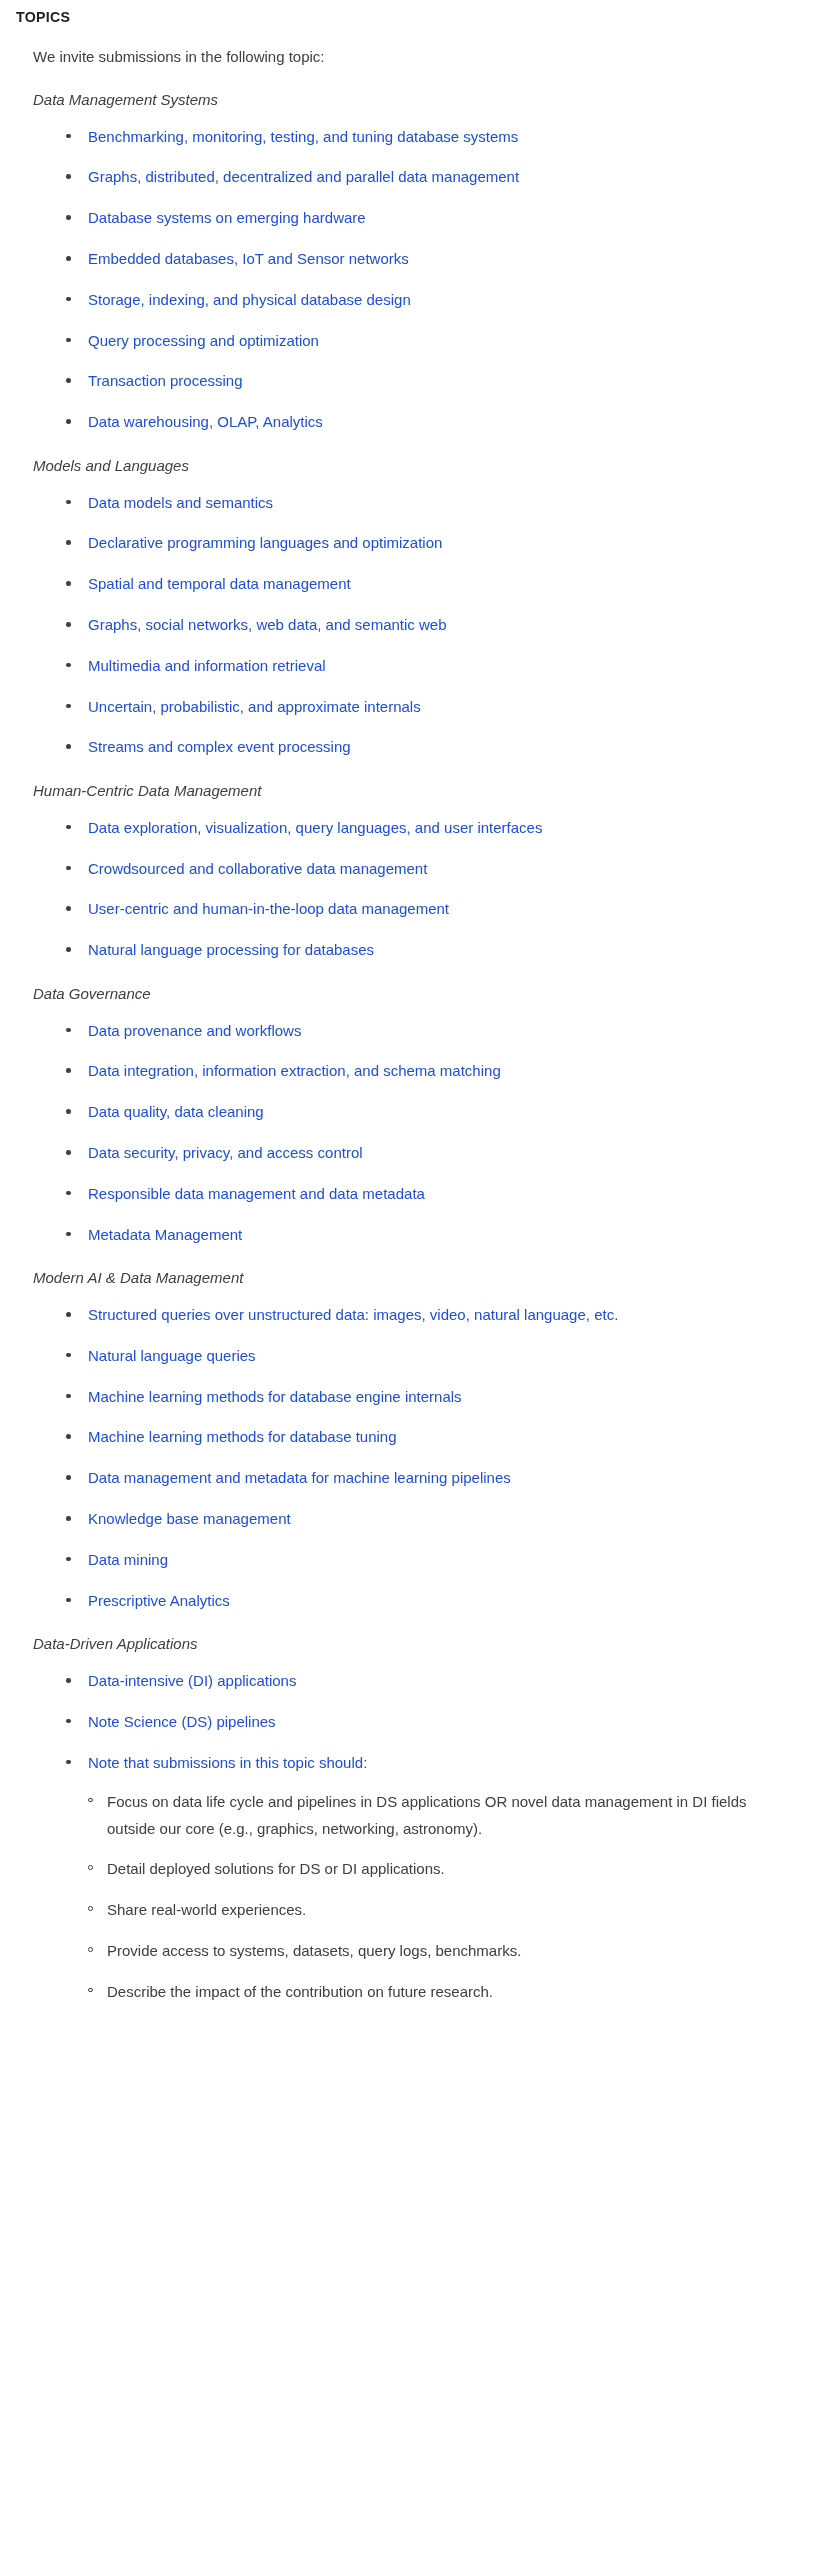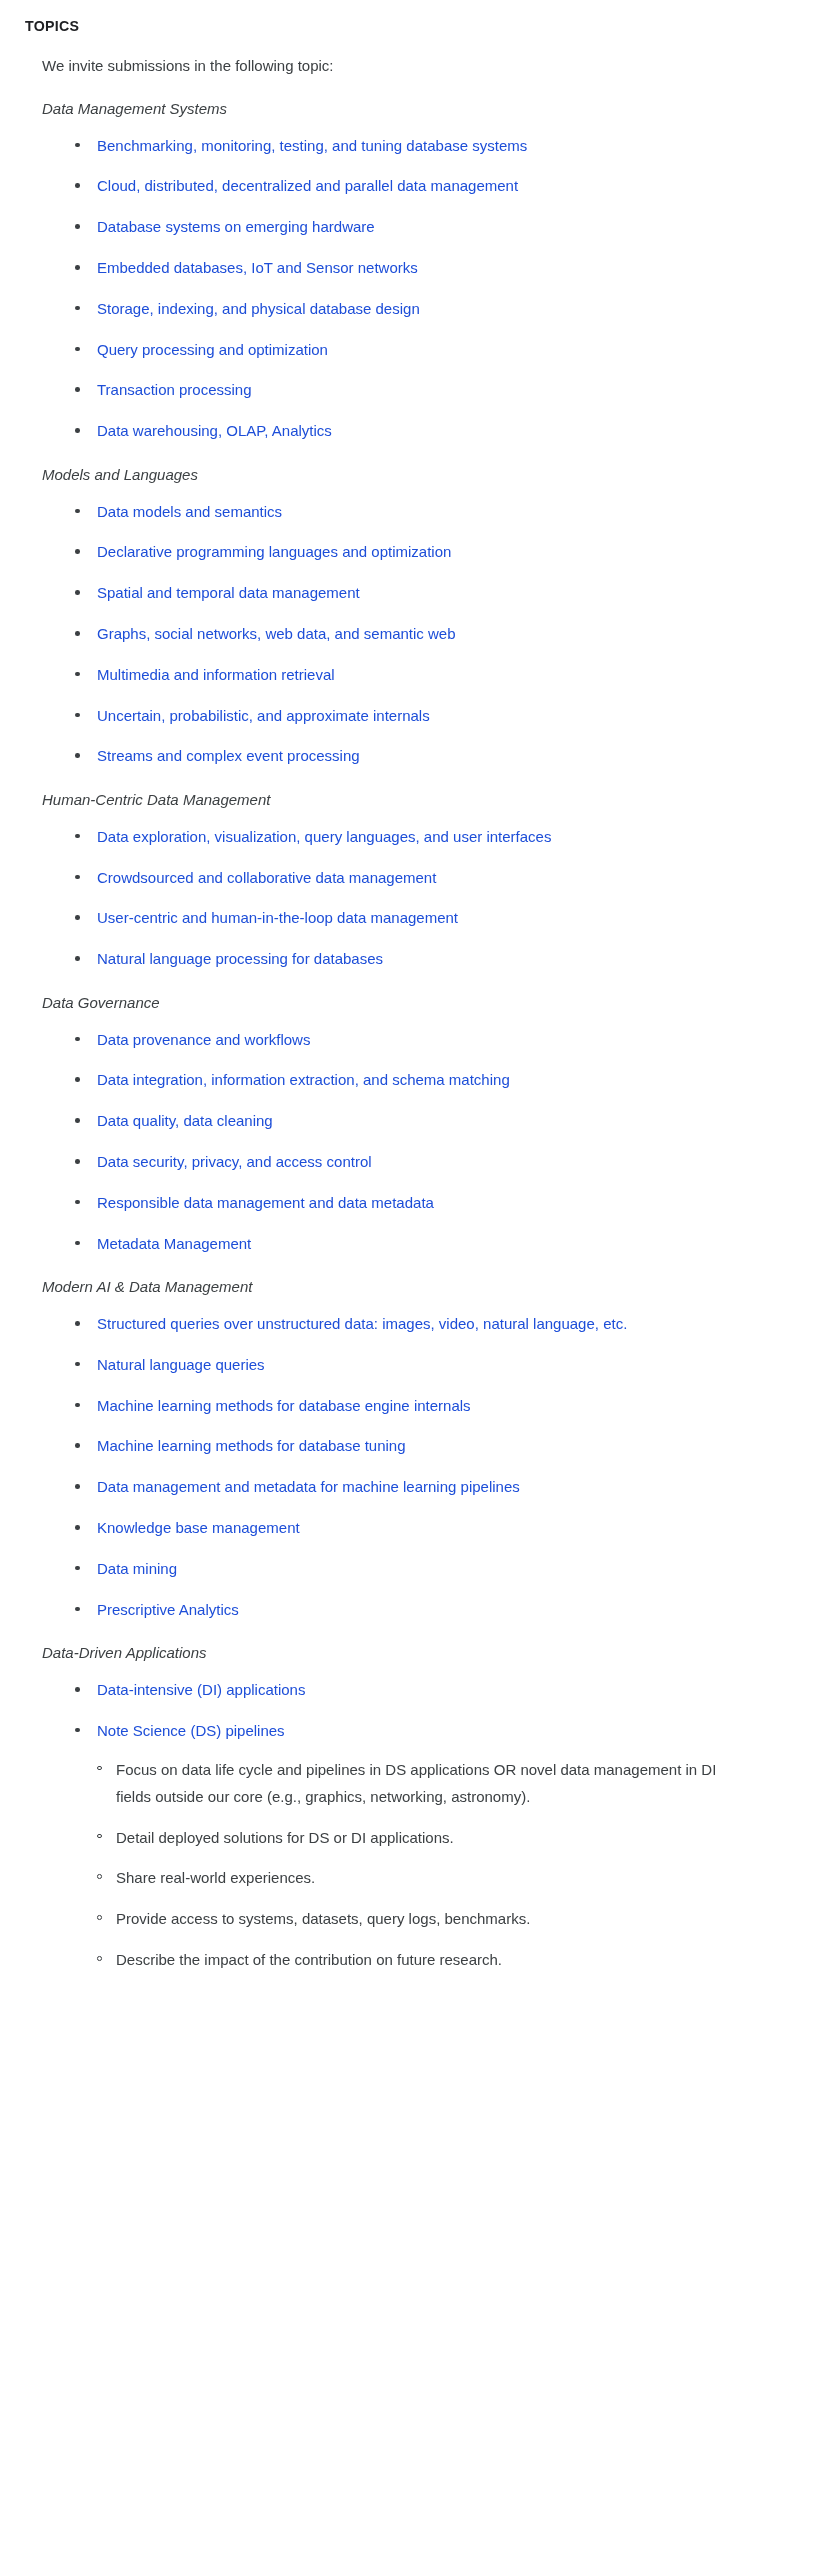--- a/index.html
+++ b/index.html
@@ -13,21 +13,21 @@
     height: 2576px;
     font-family: "Liberation Sans", "DejaVu Sans", sans-serif;
     color: #3c4043;
     -webkit-font-smoothing: antialiased;
     overflow: hidden;
   }
   .page {
     position: relative;
     width: 832px;
     box-sizing: border-box;
-    padding: 12px;
+    padding: 3px;
   }
   .page-title {
     font-size: 14.2px;
     font-weight: bold;
     color: #202124;
     letter-spacing: 0.3px;
     margin: 0;
     padding: 4.6px 0 0 13px;
     line-height: 18.4px;
   }
@@ -123,21 +123,21 @@
 
   <h1 class="page-title">TOPICS</h1>
 
   <p class="intro">We invite submissions in the following topic:</p>
 
   <div id="sections-root">
       <section class="section">
         <h2 class="section-heading">Data Management Systems</h2>
         <ul class="topic-list">
           <li class="topic-item">Benchmarking, monitoring, testing, and tuning database systems</li>
-          <li class="topic-item">Cloud, distributed, decentralized and parallel data management</li>
+          <li class="topic-item">Graphs, distributed, decentralized and parallel data management</li>
           <li class="topic-item">Database systems on emerging hardware</li>
           <li class="topic-item">Embedded databases, IoT and Sensor networks</li>
           <li class="topic-item">Storage, indexing, and physical database design</li>
           <li class="topic-item">Query processing and optimization</li>
           <li class="topic-item">Transaction processing</li>
           <li class="topic-item">Data warehousing, OLAP, Analytics</li>
         </ul>
       </section>
       <section class="section">
         <h2 class="section-heading">Models and Languages</h2>
@@ -182,20 +182,21 @@
           <li class="topic-item">Knowledge base management</li>
           <li class="topic-item">Data mining</li>
           <li class="topic-item">Prescriptive Analytics</li>
         </ul>
       </section>
       <section class="section">
         <h2 class="section-heading">Data-Driven Applications</h2>
         <ul class="topic-list">
           <li class="topic-item">Data-intensive (DI) applications</li>
           <li class="topic-item">Note Science (DS) pipelines</li>
+          <li class="topic-item has-children">Note that submissions in this topic should:</li>
         </ul>
         <ul class="sub-list sub-block">
           <li class="sub-item">Focus on data life cycle and pipelines in DS applications OR novel data management in DI fields outside our core (e.g., graphics, networking, astronomy).</li>
           <li class="sub-item">Detail deployed solutions for DS or DI applications.</li>
           <li class="sub-item">Share real-world experiences.</li>
           <li class="sub-item">Provide access to systems, datasets, query logs, benchmarks.</li>
           <li class="sub-item">Describe the impact of the contribution on future research.</li>
         </ul>
       </section>
     </div>

